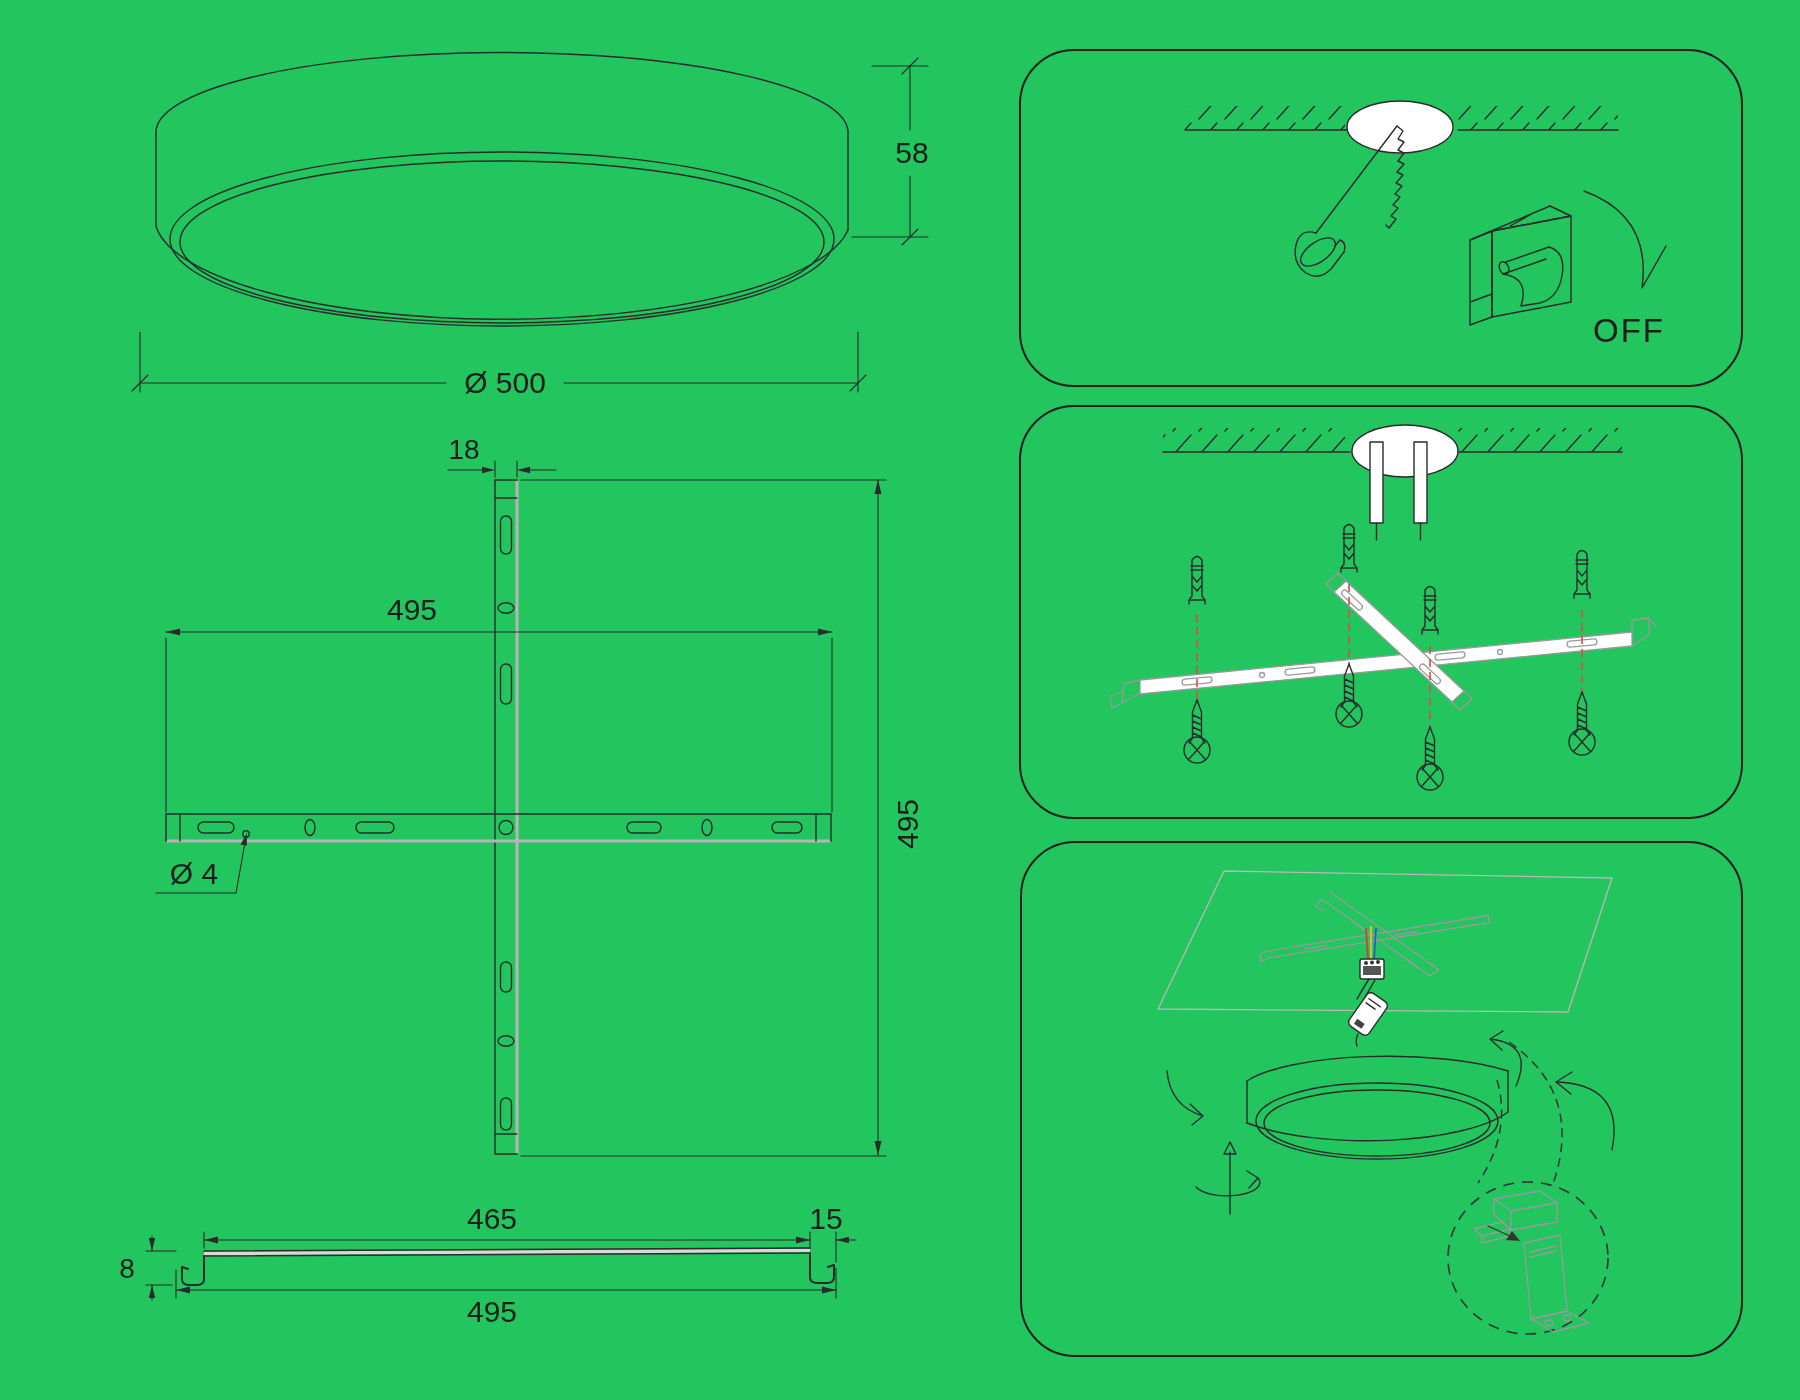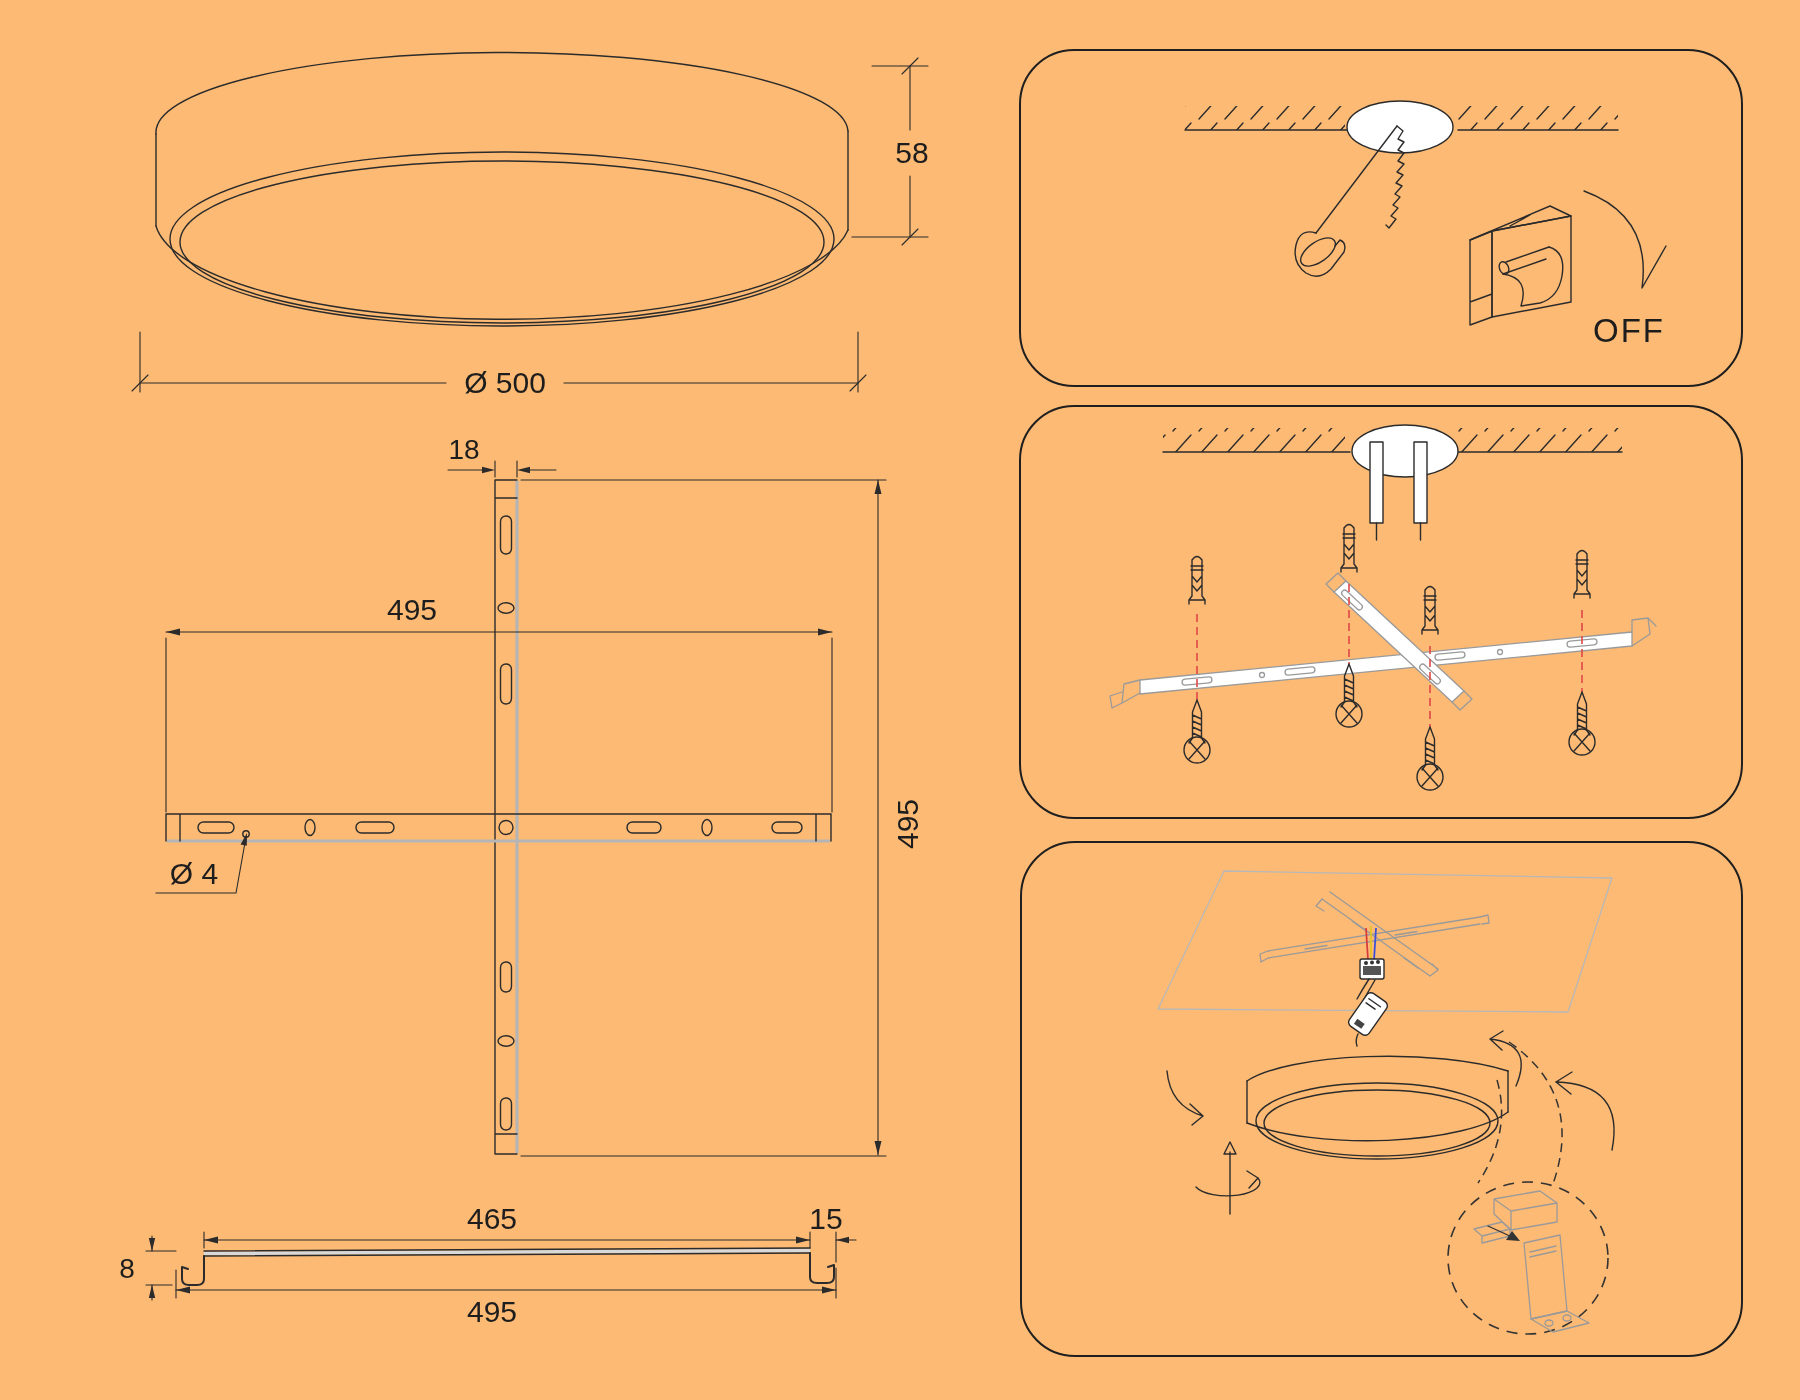--- a/index.html
+++ b/index.html
@@ -1,16 +1,16 @@
 <!DOCTYPE html>
 <html><head>
 <meta charset="utf-8">
 <style>
   html,body{margin:0;padding:0;background:#e8e8e8;}
-  .sheet{position:relative;width:1800px;height:1400px;background:#fdba74;margin:0 auto;overflow:hidden;
+  .sheet{position:relative;width:1800px;height:1400px;background:#22c55e;margin:0 auto;overflow:hidden;
          font-family:"Liberation Sans", sans-serif;}
   svg{position:absolute;inset:0;display:block;}
   .ln{fill:none;stroke:#2b2b2b;stroke-width:1.4;stroke-linecap:round;stroke-linejoin:round;}
   .ln2{fill:none;stroke:#2b2b2b;stroke-width:2;stroke-linecap:round;stroke-linejoin:round;}
   .thk{fill:none;stroke:#b5b5b5;stroke-width:3.2;stroke-linecap:butt;}
   .gry{fill:none;stroke:#9a9a9a;stroke-width:1.3;stroke-linecap:round;stroke-linejoin:round;}
   .gry2{fill:#ffffff;stroke:#9a9a9a;stroke-width:1.3;stroke-linejoin:round;}
   .dim{fill:none;stroke:#2b2b2b;stroke-width:1.1;stroke-linecap:round;}
   .ah{fill:#2b2b2b;stroke:none;}
   .frame{fill:none;stroke:#1f1f1f;stroke-width:2;}

